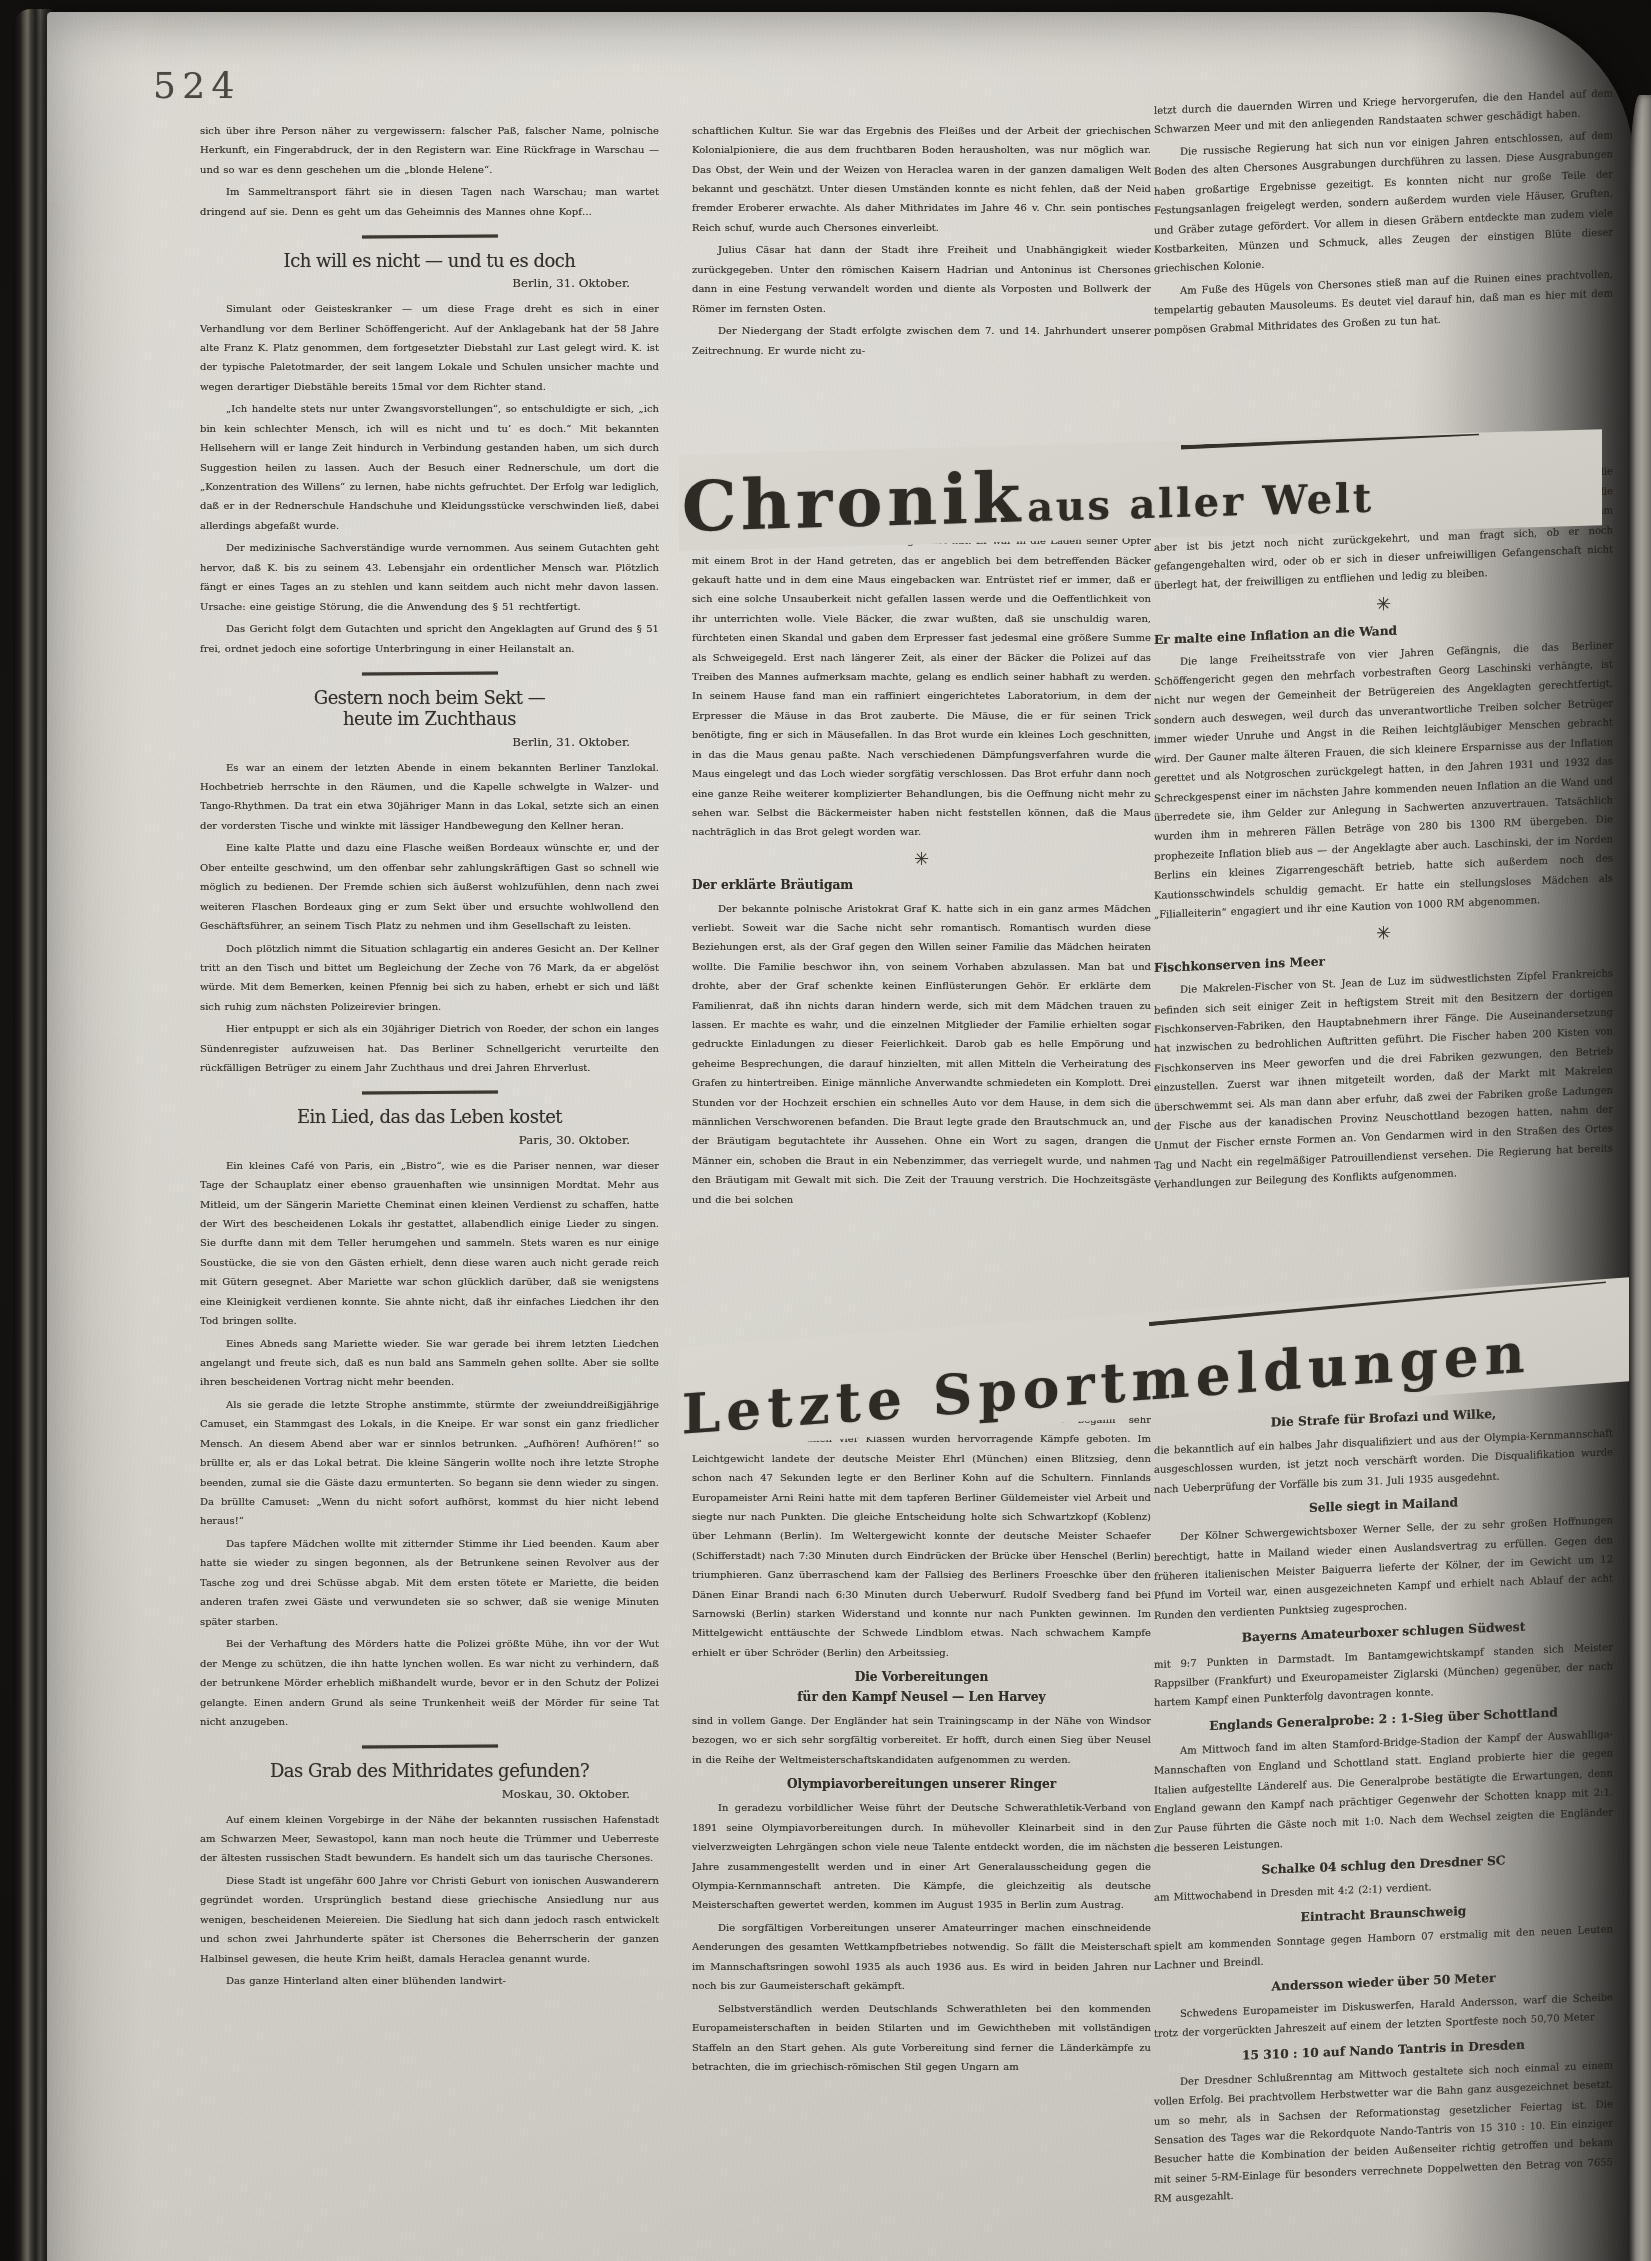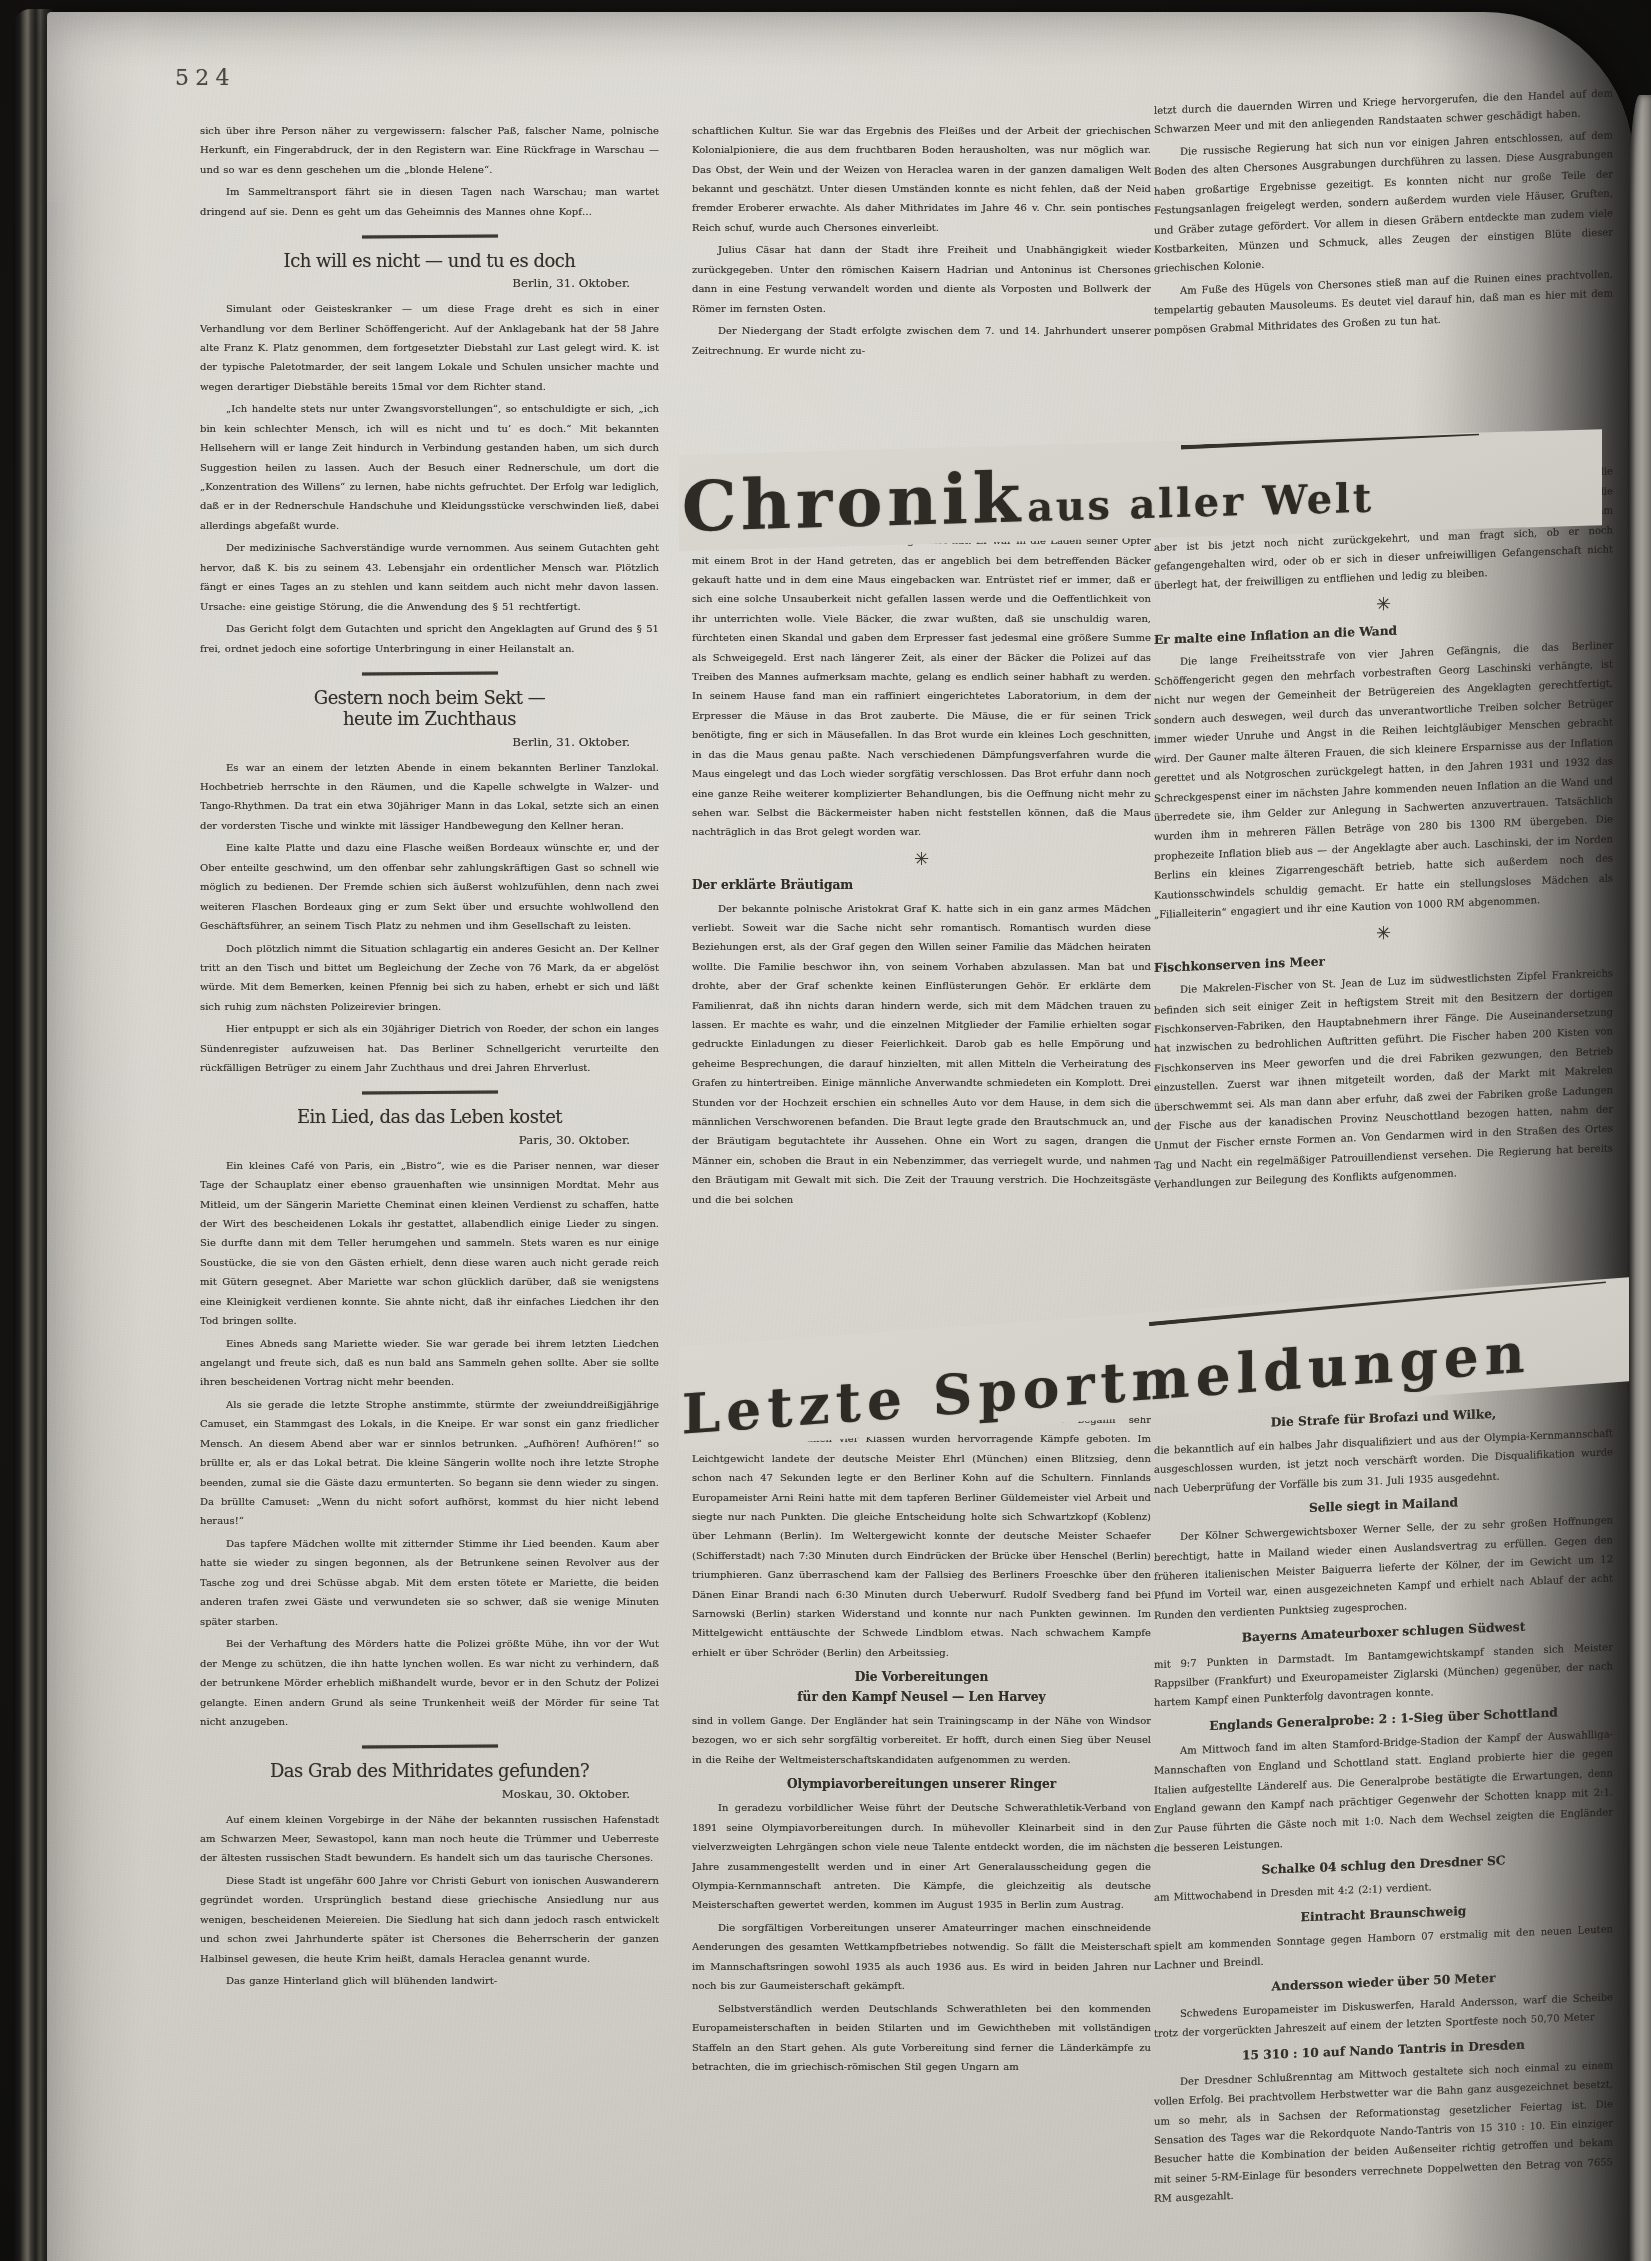--- a/index.html
+++ b/index.html
@@ -24,22 +24,22 @@
     repeating-linear-gradient(96deg, rgba(0,0,0,0.010) 0 2.3px, rgba(255,255,255,0.010) 2.3px 4.1px);}
   
   #gutter{position:absolute;top:0;right:0;width:190px;height:100%;pointer-events:none;
     background:linear-gradient(to right, rgba(0,0,0,0) 0%, rgba(20,18,16,0.12) 45%, rgba(15,13,12,0.42) 82%, rgba(8,7,6,0.62) 100%);}
   
   #next-page{position:absolute;right:0;top:95px;width:23.5px;height:2270px;
     background:linear-gradient(to right,#343230 0%,#8c8983 35%,#a3a099 60%,#7b7872 100%);
     border-radius:11.8px 0 0 11.8px / 136px 0 0 136px;box-shadow:inset 2.7px 0 6.3px rgba(0,0,0,0.5);}
 
   
-  #page-number{position:absolute;left:128px;top:53px;font-family:"DejaVu Serif",serif;
-    font-size:22px;letter-spacing:6.3px;color:#4a4741;text-shadow:0 0 0.9px rgba(0,0,0,.25);}
+  #page-number{position:absolute;left:106px;top:53px;font-family:"DejaVu Serif",serif;
+    font-size:36px;letter-spacing:6.3px;color:#4a4741;text-shadow:0 0 0.9px rgba(0,0,0,.25);}
 
   
   .col{position:absolute;top:109px;width:459px;color:#3a362f;
     font-size:10px;line-height:19.4px;text-shadow:0 0 0.5px rgba(40,36,30,.55);
     overflow:hidden;}
   #col-left{left:153px;height:2191px;}
   #col-mid{left:645px;height:2266px;}
   #col-right{left:1107px;top:89px;height:2288px;transform:skewY(-2.2deg);transform-origin:left top;}
 
   .blk{margin:0;}
@@ -111,21 +111,21 @@
         <div class="blk p">Ein kleines Café von Paris, ein „Bistro“, wie es die Pariser nennen, war dieser Tage der Schauplatz einer ebenso grauenhaften wie unsinnigen Mordtat. Mehr aus Mitleid, um der Sängerin Mariette Cheminat einen kleinen Verdienst zu schaffen, hatte der Wirt des bescheidenen Lokals ihr gestattet, allabendlich einige Lieder zu singen. Sie durfte dann mit dem Teller herumgehen und sammeln. Stets waren es nur einige Soustücke, die sie von den Gästen erhielt, denn diese waren auch nicht gerade reich mit Gütern gesegnet. Aber Mariette war schon glücklich darüber, daß sie wenigstens eine Kleinigkeit verdienen konnte. Sie ahnte nicht, daß ihr einfaches Liedchen ihr den Tod bringen sollte.</div>
         <div class="blk p">Eines Abneds sang Mariette wieder. Sie war gerade bei ihrem letzten Liedchen angelangt und freute sich, daß es nun bald ans Sammeln gehen sollte. Aber sie sollte ihren bescheidenen Vortrag nicht mehr beenden.</div>
         <div class="blk p">Als sie gerade die letzte Strophe anstimmte, stürmte der zweiunddreißigjährige Camuset, ein Stammgast des Lokals, in die Kneipe. Er war sonst ein ganz friedlicher Mensch. An diesem Abend aber war er sinnlos betrunken. „Aufhören! Aufhören!“ so brüllte er, als er das Lokal betrat. Die kleine Sängerin wollte noch ihre letzte Strophe beenden, zumal sie die Gäste dazu ermunterten. So begann sie denn wieder zu singen. Da brüllte Camuset: „Wenn du nicht sofort aufhörst, kommst du hier nicht lebend heraus!“</div>
         <div class="blk p">Das tapfere Mädchen wollte mit zitternder Stimme ihr Lied beenden. Kaum aber hatte sie wieder zu singen begonnen, als der Betrunkene seinen Revolver aus der Tasche zog und drei Schüsse abgab. Mit dem ersten tötete er Mariette, die beiden anderen trafen zwei Gäste und verwundeten sie so schwer, daß sie wenige Minuten später starben.</div>
         <div class="blk p">Bei der Verhaftung des Mörders hatte die Polizei größte Mühe, ihn vor der Wut der Menge zu schützen, die ihn hatte lynchen wollen. Es war nicht zu verhindern, daß der betrunkene Mörder erheblich mißhandelt wurde, bevor er in den Schutz der Polizei gelangte. Einen andern Grund als seine Trunkenheit weiß der Mörder für seine Tat nicht anzugeben.</div>
         <div class="blk rule"></div>
         <div class="blk headline">Das Grab des Mithridates gefunden?</div>
         <div class="blk dateline">Moskau, 30. Oktober.</div>
         <div class="blk p">Auf einem kleinen Vorgebirge in der Nähe der bekannten russischen Hafenstadt am Schwarzen Meer, Sewastopol, kann man noch heute die Trümmer und Ueberreste der ältesten russischen Stadt bewundern. Es handelt sich um das taurische Chersones.</div>
         <div class="blk p">Diese Stadt ist ungefähr 600 Jahre vor Christi Geburt von ionischen Auswanderern gegründet worden. Ursprünglich bestand diese griechische Ansiedlung nur aus wenigen, bescheidenen Meiereien. Die Siedlung hat sich dann jedoch rasch entwickelt und schon zwei Jahrhunderte später ist Chersones die Beherrscherin der ganzen Halbinsel gewesen, die heute Krim heißt, damals Heraclea genannt wurde.</div>
-        <div class="blk p">Das ganze Hinterland glich will blühenden landwirt-</div>
+        <div class="blk p">Das ganze Hinterland alten einer blühenden landwirt-</div>
       </div>
     <div id="col-mid" class="col">
         <div class="blk p-first">schaftlichen Kultur. Sie war das Ergebnis des Fleißes und der Arbeit der griechischen Kolonialpioniere, die aus dem fruchtbaren Boden herausholten, was nur möglich war. Das Obst, der Wein und der Weizen von Heraclea waren in der ganzen damaligen Welt bekannt und geschätzt. Unter diesen Umständen konnte es nicht fehlen, daß der Neid fremder Eroberer erwachte. Als daher Mithridates im Jahre 46 v. Chr. sein pontisches Reich schuf, wurde auch Chersones einverleibt.</div>
         <div class="blk p">Julius Cäsar hat dann der Stadt ihre Freiheit und Unabhängigkeit wieder zurückgegeben. Unter den römischen Kaisern Hadrian und Antoninus ist Chersones dann in eine Festung verwandelt worden und diente als Vorposten und Bollwerk der Römer im fernsten Osten.</div>
         <div class="blk p">Der Niedergang der Stadt erfolgte zwischen dem 7. und 14. Jahrhundert unserer Zeitrechnung. Er wurde nicht zu-</div>
         <div class="blk spacer" style="height: 122px;"></div>
         <div class="blk subhead">Die eingebackene Maus im Brot</div>
         <div class="blk p">In Riga ist soeben ein Mann verhaftet worden, der sich bei den dortigen Bäckern durch Erpressung erhebliche Summen ergaunert hat. Er war in die Läden seiner Opfer mit einem Brot in der Hand getreten, das er angeblich bei dem betreffenden Bäcker gekauft hatte und in dem eine Maus eingebacken war. Entrüstet rief er immer, daß er sich eine solche Unsauberkeit nicht gefallen lassen werde und die Oeffentlichkeit von ihr unterrichten wolle. Viele Bäcker, die zwar wußten, daß sie unschuldig waren, fürchteten einen Skandal und gaben dem Erpresser fast jedesmal eine größere Summe als Schweigegeld. Erst nach längerer Zeit, als einer der Bäcker die Polizei auf das Treiben des Mannes aufmerksam machte, gelang es endlich seiner habhaft zu werden. In seinem Hause fand man ein raffiniert eingerichtetes Laboratorium, in dem der Erpresser die Mäuse in das Brot zauberte. Die Mäuse, die er für seinen Trick benötigte, fing er sich in Mäusefallen. In das Brot wurde ein kleines Loch geschnitten, in das die Maus genau paßte. Nach verschiedenen Dämpfungsverfahren wurde die Maus eingelegt und das Loch wieder sorgfätig verschlossen. Das Brot erfuhr dann noch eine ganze Reihe weiterer komplizierter Behandlungen, bis die Oeffnung nicht mehr zu sehen war. Selbst die Bäckermeister haben nicht feststellen können, daß die Maus nachträglich in das Brot gelegt worden war.</div>
         <div class="blk star">✳</div>
         <div class="blk subhead">Der erklärte Bräutigam</div>

